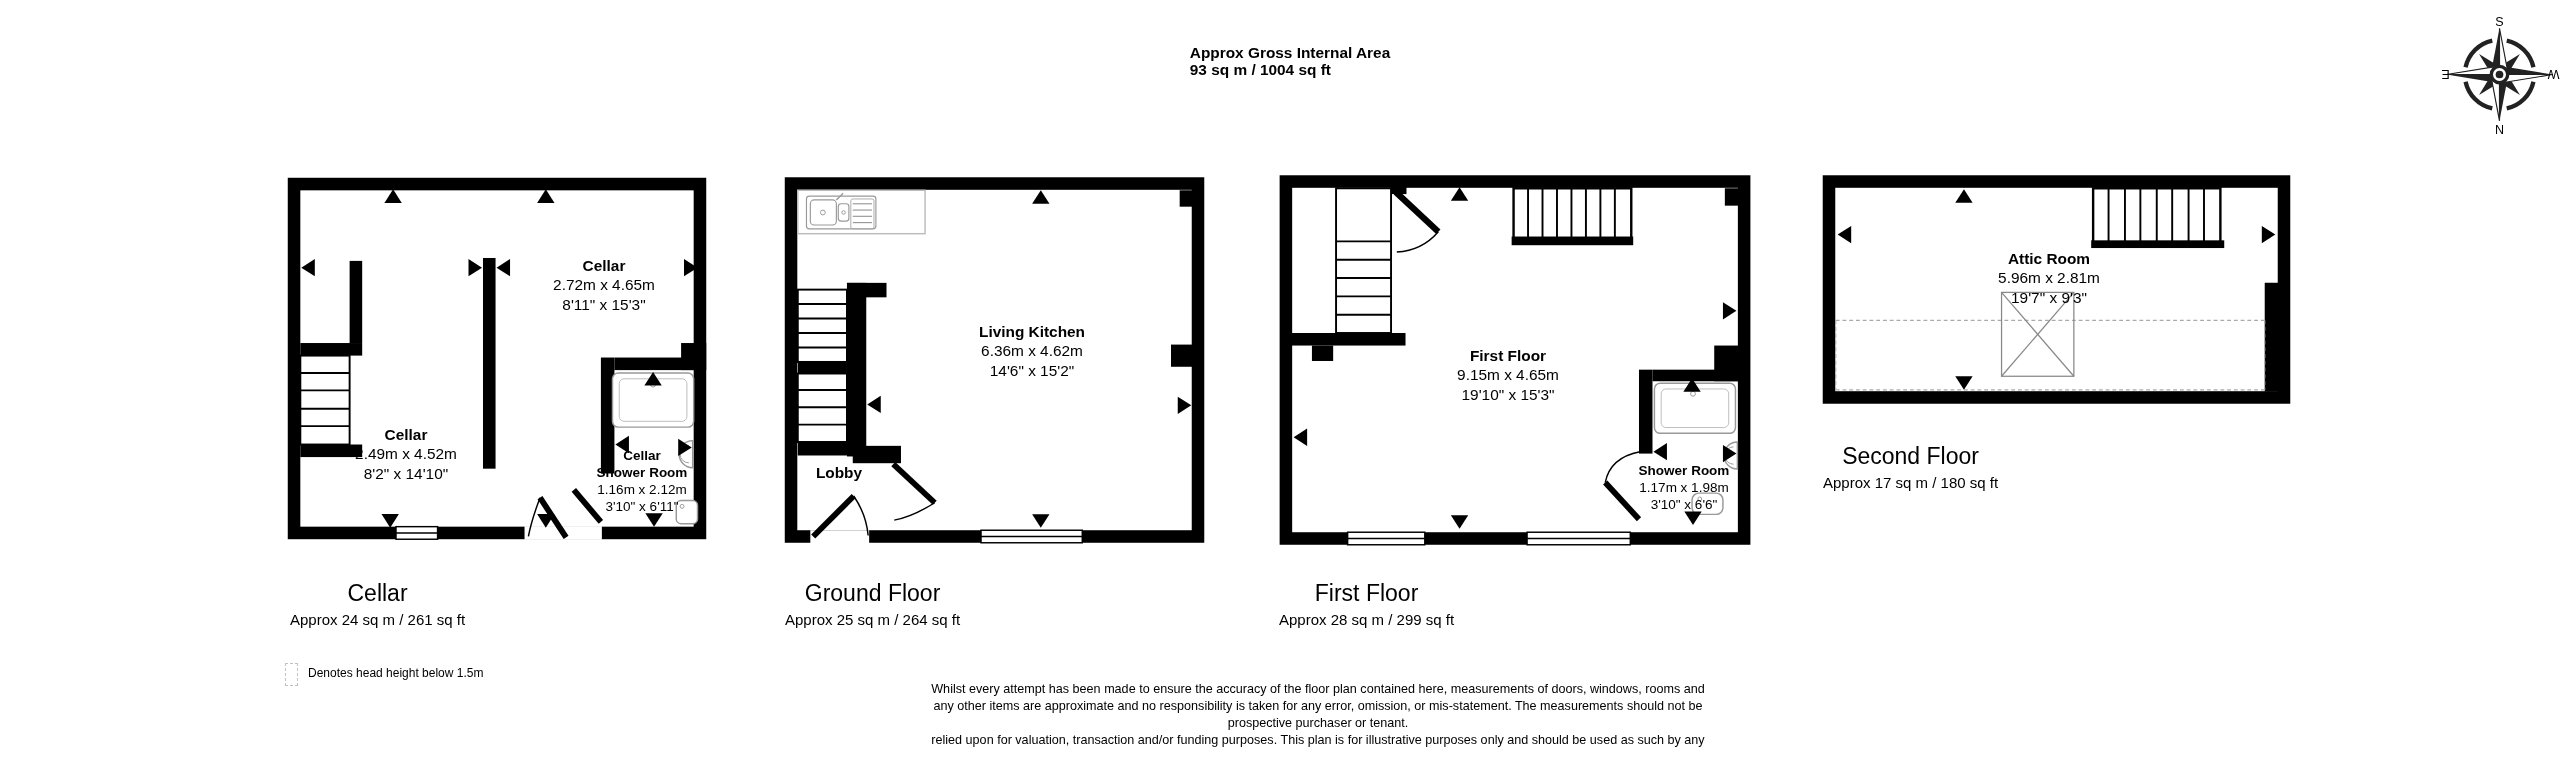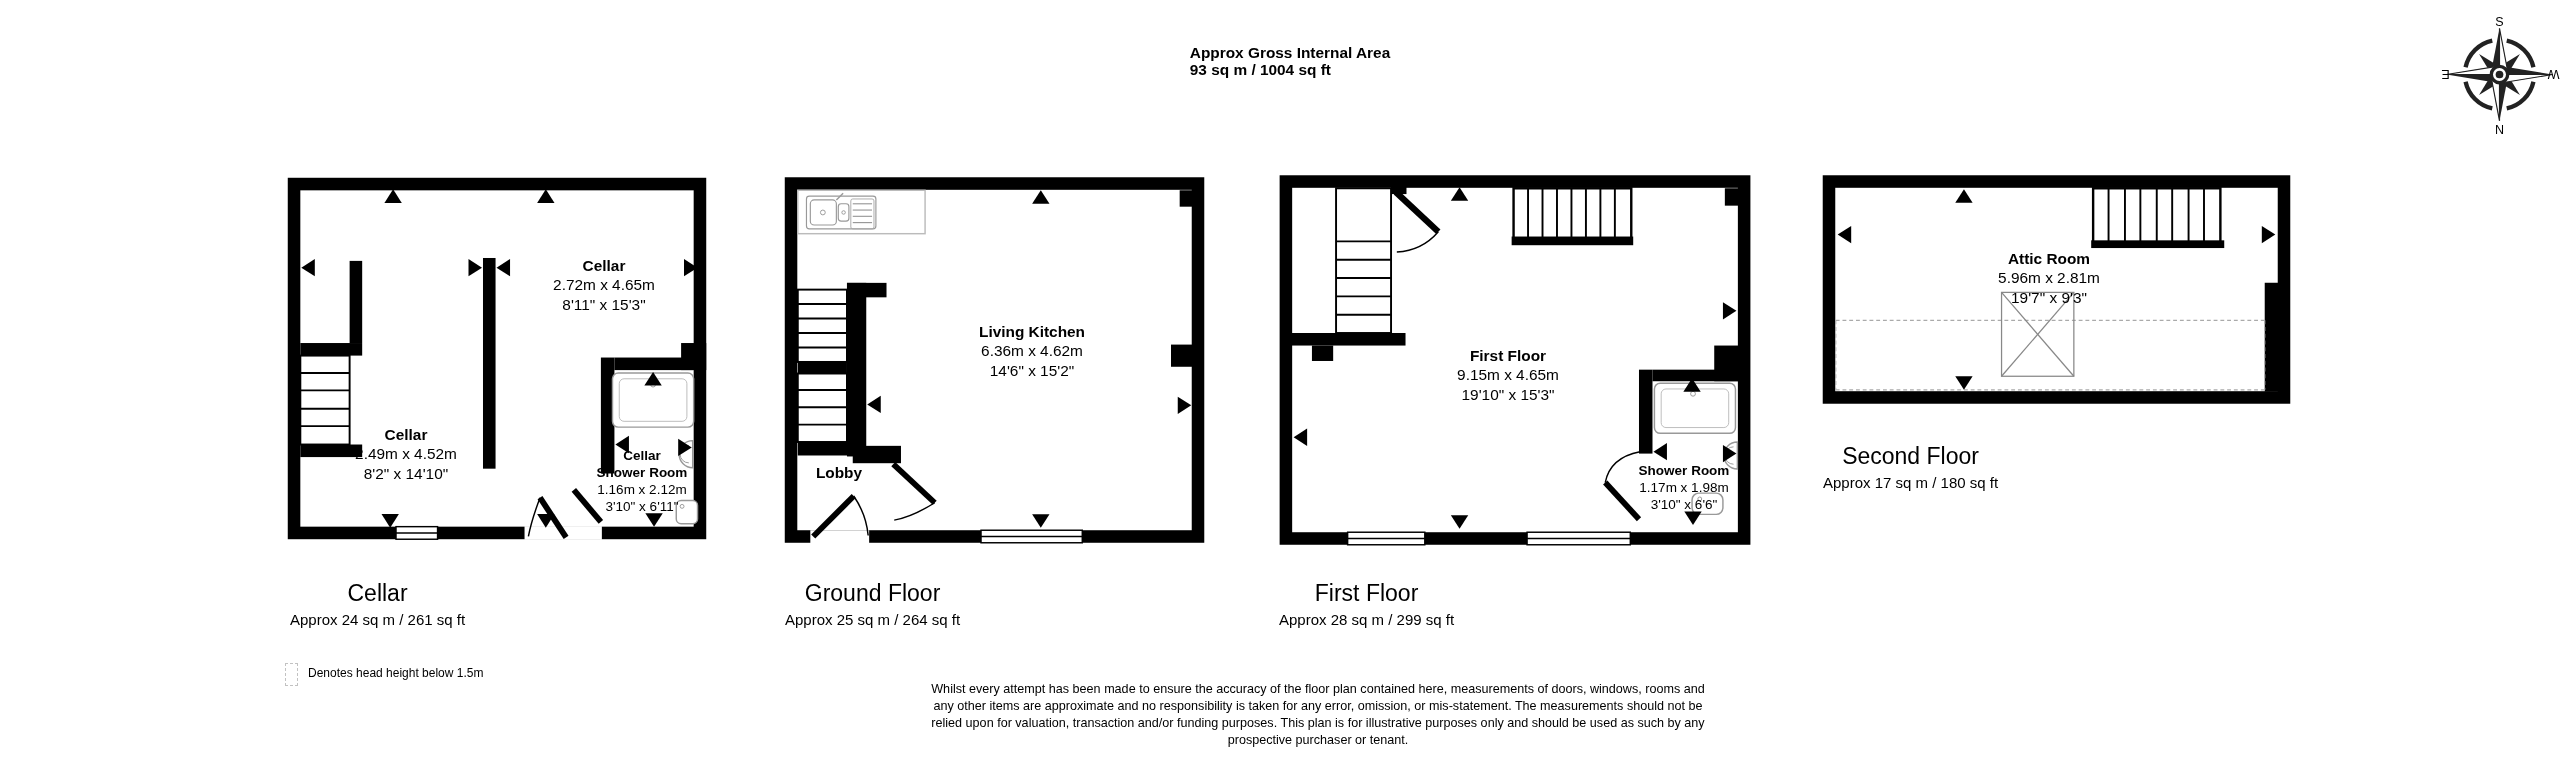--- a/index.html
+++ b/index.html
@@ -350,18 +350,18 @@
   </div>
 
   <div class="legend">
     <span class="box"></span>
     <span class="tx">Denotes head height below 1.5m</span>
   </div>
 
   <div class="disclaimer">
     <div>Whilst every attempt has been made to ensure the accuracy of the floor plan contained here, measurements of doors, windows, rooms and</div>
     <div>any other items are approximate and no responsibility is taken for any error, omission, or mis-statement. The measurements should not be</div>
+    <div>prospective purchaser or tenant.</div>
     <div>relied upon for valuation, transaction and/or funding purposes. This plan is for illustrative purposes only and should be used as such by any</div>
-    <div>prospective purchaser or tenant.</div>
   </div>
 
 </div>
 
 
 </body></html>

